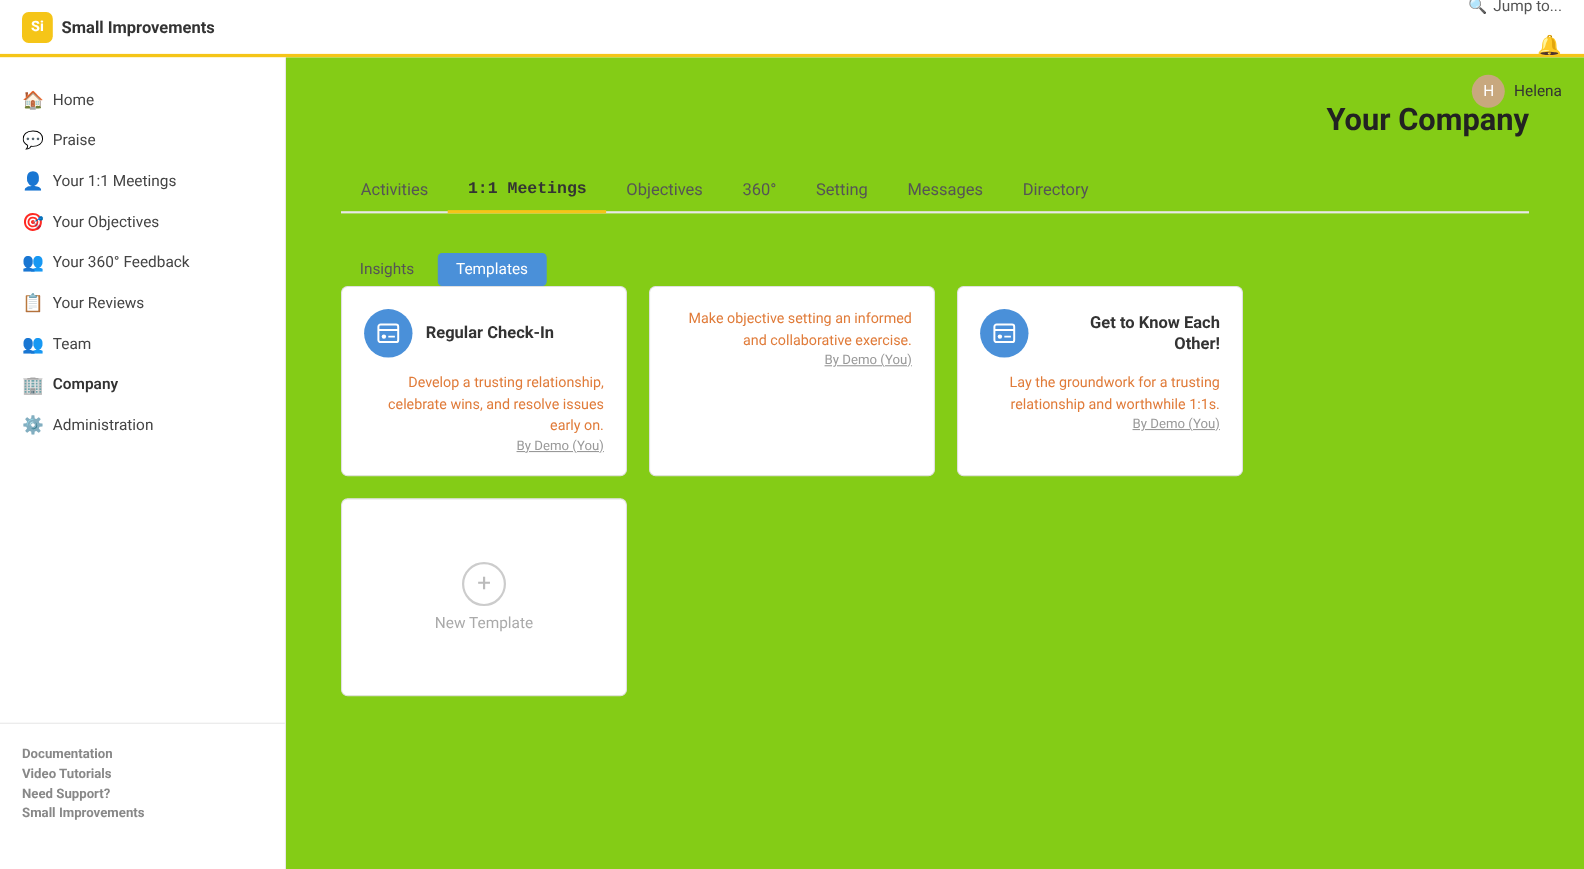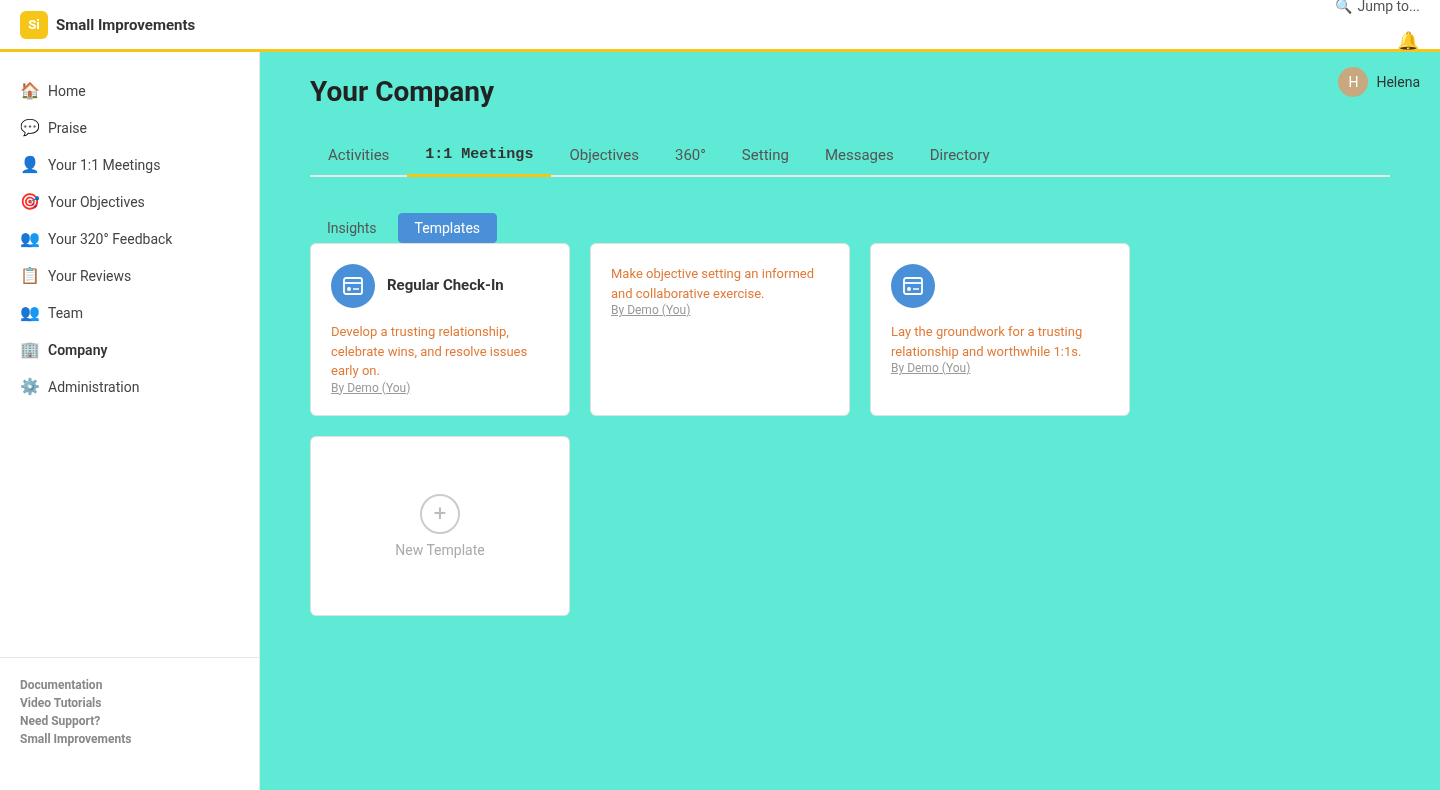--- a/index.html
+++ b/index.html
@@ -140,23 +140,24 @@
       text-decoration: none;
       margin-bottom: 4px;
       cursor: pointer;
       font-weight: bold;
     }
 
     
     .main {
       margin-left: 260px;
       flex: 1;
-      padding: 23px 50px;
-      background: #5eead4;
+      padding: 40px 50px;
+      background: #84cc16;
       min-height: calc(100vh - 52px);
+      text-align: right;
     }
     .page-title {
       font-size: 28px;
       font-weight: 700;
       color: #222;
       margin-bottom: 28px;
     }
 
     
     .tabs-row {
@@ -324,21 +325,21 @@
         <a class="sidebar-item">
           <span class="icon">👤</span>
           <span>Your 1:1 Meetings</span>
         </a>
         <a class="sidebar-item">
           <span class="icon">🎯</span>
           <span>Your Objectives</span>
         </a>
         <a class="sidebar-item">
           <span class="icon">👥</span>
-          <span>Your 320° Feedback</span>
+          <span>Your 360° Feedback</span>
         </a>
         <a class="sidebar-item">
           <span class="icon">📋</span>
           <span>Your Reviews</span>
         </a>
         <a class="sidebar-item">
           <span class="icon">👥</span>
           <span>Team</span>
         </a>
         <a class="sidebar-item active">
@@ -400,20 +401,21 @@
         <div class="template-card">
     <div class="card-header">
       <div class="card-icon blue">
               <svg width="22" height="22" viewBox="0 0 22 22" fill="none">
                 <rect x="2" y="3" width="18" height="16" rx="2" stroke="white" stroke-width="1.8"></rect>
                 <line x1="2" y1="8" x2="20" y2="8" stroke="white" stroke-width="1.8"></line>
                 <circle cx="7" cy="14" r="2" fill="white"></circle>
                 <line x1="11" y1="14" x2="17" y2="14" stroke="white" stroke-width="1.5"></line>
               </svg>
             </div>
+      <div class="card-title">Get to Know Each Other!</div>
     </div>
     <div class="card-description">Lay the groundwork for a trusting relationship and worthwhile 1:1s.</div>
     <div class="card-author">By Demo (You)</div>
   </div>
         <div class="new-template-card">
   <div class="plus-circle">+</div>
   <div class="new-template-label">New Template</div>
 </div>
       </div>
   </main>

